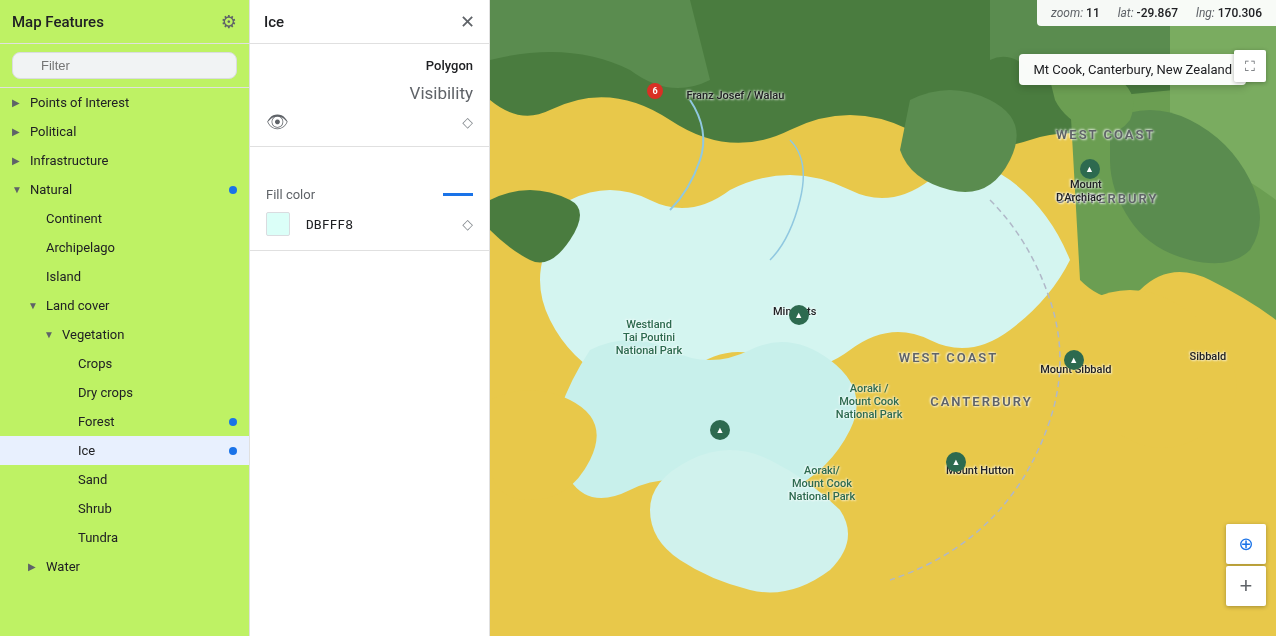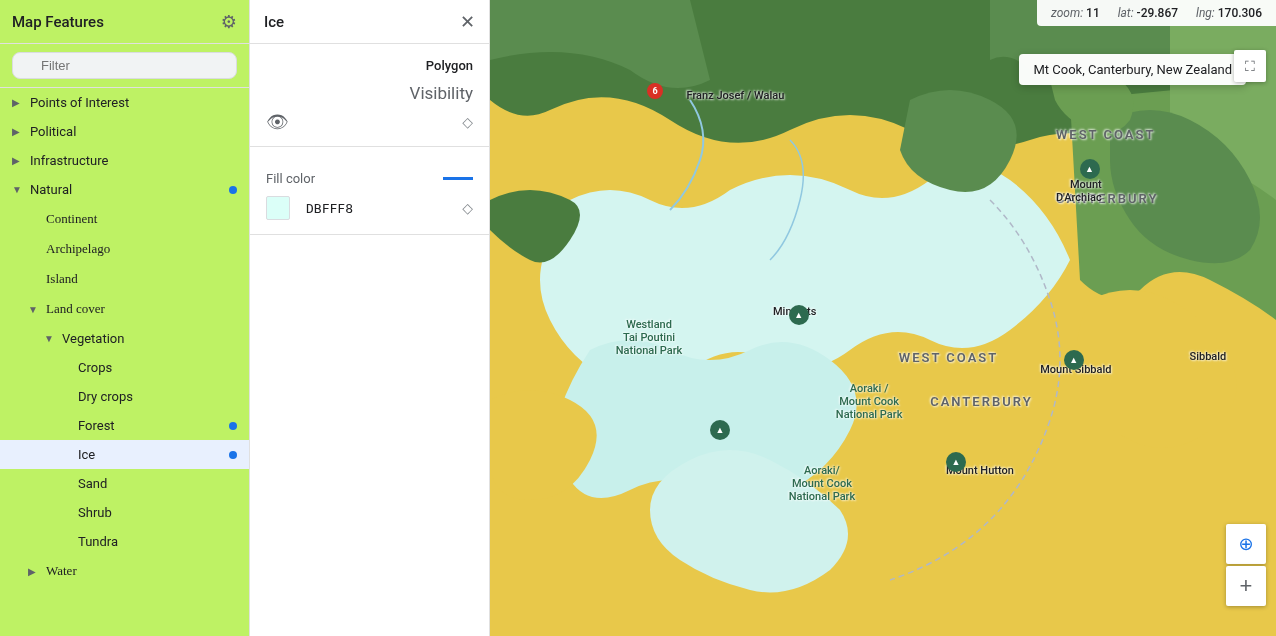--- a/index.html
+++ b/index.html
@@ -79,21 +79,21 @@
       display: inline-block;
     }
     .nav-item .dot {
       width: 8px;
       height: 8px;
       border-radius: 50%;
       background: #1a73e8;
       margin-left: auto;
       flex-shrink: 0;
     }
-    .nav-item.indent1 { padding-left: 28px; font-family: Liberation Serif, serif; }
+    .nav-item.indent1 { padding-left: 28px; }
     .nav-item.indent2 { padding-left: 44px; }
     .nav-item.indent3 { padding-left: 60px; }
 
     
     .detail-panel {
       width: 240px;
       min-width: 240px;
       background: #fff;
       border-right: 1px solid #e0e0e0;
       display: flex;
@@ -143,21 +143,21 @@
       color: #5f6368;
     }
     .diamond-icon {
       font-size: 14px;
       color: #80868b;
     }
     .fill-color-row {
       display: flex;
       align-items: center;
       justify-content: space-between;
-      margin-top: 10px;
+      margin-top: 26px;
     }
     .fill-color-label {
       font-size: 13px;
       color: #5f6368;
     }
     .fill-color-line {
       width: 30px;
       height: 3px;
       background: #1a73e8;
       display: inline-block;

